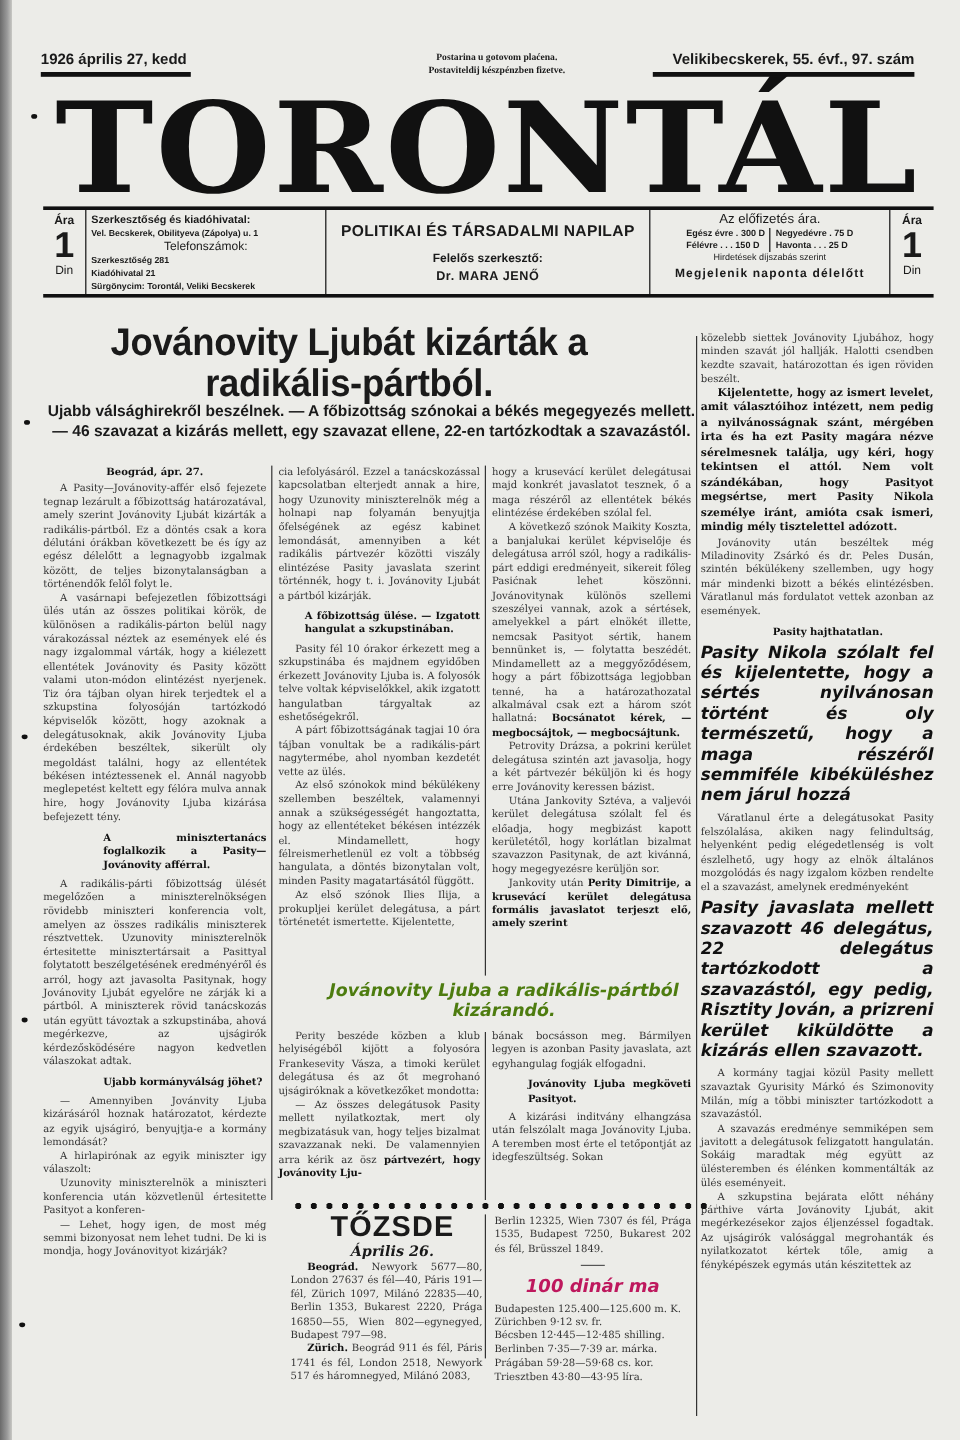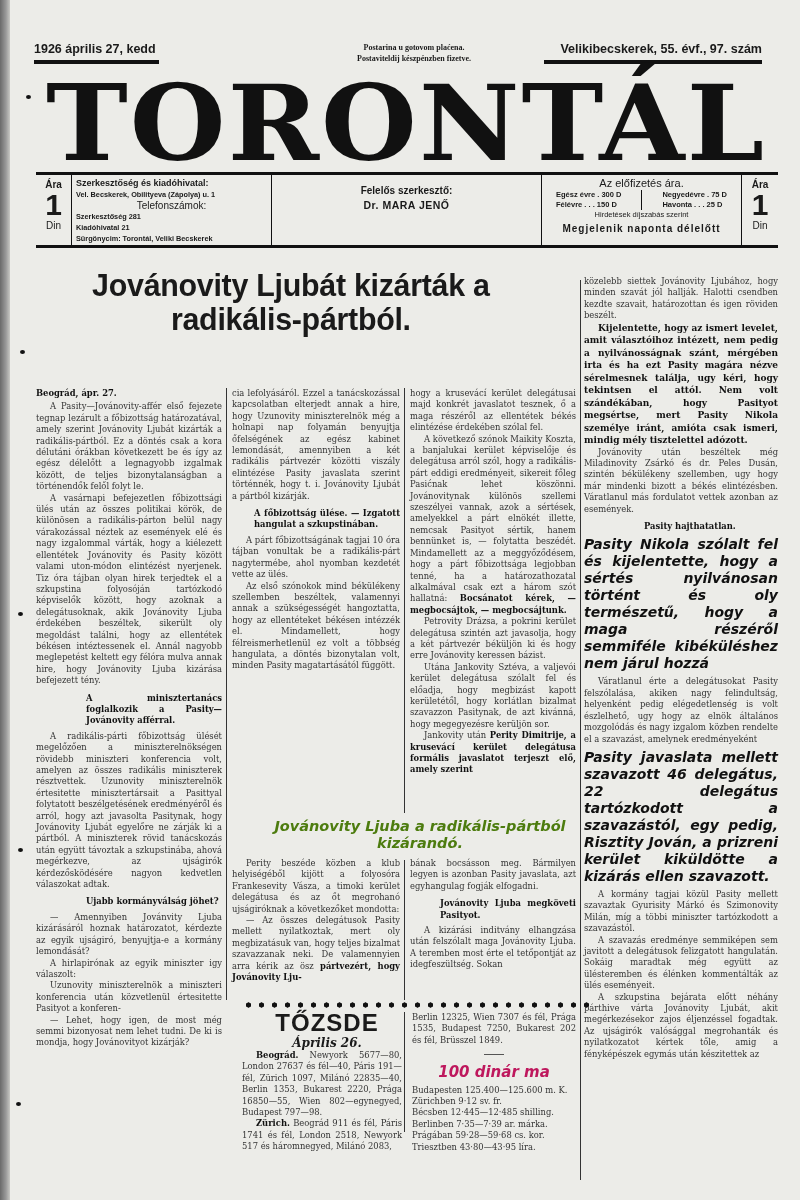--- a/index.html
+++ b/index.html
@@ -23,33 +23,33 @@
   .office{width:200px;padding:3px 4px;font-size:7.3px;font-family:"Liberation Sans",sans-serif;font-weight:bold;line-height:11px;}
   .office .t{font-size:9px;}
   .office .c{text-align:center;font-size:10px;font-weight:normal;}
   .office .row{display:flex;justify-content:space-between;flex-direction:column;}
   .mid{width:270px;text-align:center;font-family:"Liberation Sans",sans-serif;}
   .mid .sub{font-size:13px;font-weight:bold;margin-top:10px;letter-spacing:0.3px;}
   .mid .ed{font-size:10px;font-weight:bold;margin-top:10px;}
   .mid .name{font-size:10.5px;font-weight:bold;margin-top:3px;letter-spacing:0.5px;}
   .subs{width:200px;text-align:center;font-family:"Liberation Sans",sans-serif;font-size:7.5px;padding-top:3px;line-height:10px;}
   .subs .h{font-weight:normal;font-size:11px;}
-  .subs .grid{display:flex;justify-content:center;gap:20px;font-weight:bold;margin-top:2px;}
+  .subs .grid{display:flex;justify-content:center;gap:4px;font-weight:bold;margin-top:2px;}
   .subs .grid div{text-align:left;}
   .subs .sep{border-left:1px solid #111;}
   .subs .pub{font-weight:bold;font-size:10px;letter-spacing:1px;margin-top:4px;}
 
   .headline{position:absolute;left:10px;top:268px;width:545px;text-align:center;font-family:"Liberation Sans",sans-serif;font-weight:bold;font-size:32px;line-height:34px;letter-spacing:-0.3px;transform:scaleX(0.95);transform-origin:left;}
   .deck{position:absolute;left:10px;top:335px;width:555px;text-align:center;font-family:"Liberation Sans",sans-serif;font-weight:bold;font-size:13px;line-height:16px;}
 
   .col{position:absolute;font-size:8.4px;line-height:11.4px;text-align:justify;color:#333;}
   .col p{margin:0;text-indent:14px;}
   .col .sh{text-indent:0;font-weight:bold;color:#111;padding-left:50px;margin:6px 0 4px 0;}
   .col b{color:#111;}
-  .dateline{text-align:left;font-weight:bold;color:#111;margin-bottom:2px;}
+  .dateline{text-align:center;font-weight:bold;color:#111;margin-bottom:2px;}
   .rule{position:absolute;width:1px;background:#333;}
   .bigital{font-family:"DejaVu Sans",sans-serif;font-weight:bold;font-style:italic;font-size:14px;line-height:17px;color:#111;text-align:justify;margin:4px 0;}
   .crosshead{position:absolute;left:218px;top:818px;width:360px;text-align:center;font-family:"DejaVu Sans",sans-serif;font-weight:bold;font-style:italic;font-size:14.5px;line-height:17px;color:#4d7c0f;}
   .dots{position:absolute;left:220px;top:1000px;width:355px;height:10px;background-image:radial-gradient(circle,#111 2.4px,transparent 2.8px);background-size:13px 10px;}
   .tozsde{position:absolute;left:220px;top:1010px;width:170px;text-align:center;}
   .tozsde .t{font-family:"Liberation Sans",sans-serif;font-weight:bold;font-size:24px;letter-spacing:1px;line-height:26px;}
   .tozsde .d{font-weight:bold;font-style:italic;font-size:12px;}
   .dinar{font-family:"DejaVu Sans",sans-serif;font-weight:bold;font-style:italic;font-size:15px;text-align:center;margin:12px 0 6px 0;color:#be185d;}
   .smallrule{width:20px;height:1px;background:#555;margin:8px auto 0;}
   .plain p{text-indent:0;}
@@ -87,20 +87,21 @@
       <div class="t">Szerkesztőség és kiadóhivatal:</div>
       <div>Vel. Becskerek, Obilityeva (Zápolya) u. 1</div>
       <div class="c">Telefonszámok:</div>
       <div class="row">
         <span>Szerkesztőség 281</span>
         <span>Kiadóhivatal 21</span>
       </div>
       <div>Sürgönycim: Torontál, Veliki Becskerek</div>
     </div>
     <div class="mid">
+      <div class="sub">POLITIKAI ÉS TÁRSADALMI NAPILAP</div>
       <div class="ed">Felelős szerkesztő:</div>
       <div class="name">Dr. MARA JENŐ</div>
     </div>
     <div class="subs">
       <div class="h">Az előfizetés ára.</div>
       <div class="grid">
         <div>
             <div>Egész évre . 300 D</div>
             <div>Félévre . . . 150 D</div>
           </div>
@@ -114,20 +115,21 @@
       <div class="pub">Megjelenik naponta délelőtt</div>
     </div>
     <div class="price">
       <div class="a">Ára</div>
       <div class="n">1</div>
       <div class="d">Din</div>
     </div>
   </div>
 
   <div class="headline">Jovánovity Ljubát kizárták a radikális-pártból.</div>
+  <div class="deck">Ujabb válsághirekről beszélnek. — A főbizottság szónokai a békés megegyezés mellett. — 46 szavazat a kizárás mellett, egy szavazat ellene, 22-en tartózkodtak a szavazástól.</div>
 
   <div class="rule" style="left:204px;top:388px;height:612px"></div>
   <div class="rule" style="left:382px;top:388px;height:425px"></div>
   <div class="rule" style="left:382px;top:860px;height:140px"></div>
   <div class="rule" style="left:382px;top:1012px;height:120px"></div>
   <div class="rule" style="left:558px;top:280px;height:900px"></div>
 
   <div class="col" style="left:14px;top:388px;width:186px;">
     <div class="dateline">Beográd, ápr. 27.</div>
     <p>A Pasity—Jovánovity-affér első fejezete tegnap lezárult a főbizottság határozatával, amely szerint Jovánovity Ljubát kizárták a radikális-pártból. Ez a döntés csak a kora délutáni órákban következett be és így az egész délelőtt a legnagyobb izgalmak között, de teljes bizonytalanságban a történendők felől folyt le.</p>
@@ -137,22 +139,24 @@
     <p class="sh">Ujabb kormányválság jöhet?</p>
     <p>— Amennyiben Jovánvity Ljuba kizárásáról hoznak határozatot, kérdezte az egyik ujságiró, benyujtja-e a kormány lemondását?</p>
     <p>A hirlapirónak az egyik miniszter igy válaszolt:</p>
     <p>Uzunovity miniszterelnök a miniszteri konferencia után közvetlenül értesitette Pasityot a konferen-</p>
     <p>— Lehet, hogy igen, de most még semmi bizonyosat nem lehet tudni. De ki is mondja, hogy Jovánovityot kizárják?</p>
   </div>
 
   <div class="col" style="left:210px;top:388px;width:168px;">
     <p style="text-indent:0">cia lefolyásáról. Ezzel a tanácskozással kapcsolatban elterjedt annak a hire, hogy Uzunovity miniszterelnök még a holnapi nap folyamán benyujtja őfelségének az egész kabinet lemondását, amennyiben a két radikális pártvezér közötti viszály elintézése Pasity javaslata szerint történnék, hogy t. i. Jovánovity Ljubát a pártból kizárják.</p>
     <p class="sh" style="padding-left:22px">A főbizottság ülése. — Izgatott hangulat a szkupstinában.</p>
+    <p>Pasity fél 10 órakor érkezett meg a szkupstinába és majdnem egyidőben érkezett Jovánovity Ljuba is. A folyosók telve voltak képviselőkkel, akik izgatott hangulatban tárgyaltak az eshetőségekről.</p>
     <p>A párt főbizottságának tagjai 10 óra tájban vonultak be a radikális-párt nagytermébe, ahol nyomban kezdetét vette az ülés.</p>
     <p>Az első szónokok mind békülékeny szellemben beszéltek, valamennyi annak a szükségességét hangoztatta, hogy az ellentéteket békésen intézzék el. Mindamellett, hogy félreismerhetlenül ez volt a többség hangulata, a döntés bizonytalan volt, minden Pasity magatartásától függött.</p>
+    <p>Az első szónok Ilies Ilija, a prokupljei kerület delegátusa, a párt történetét ismertette. Kijelentette,</p>
   </div>
 
   <div class="col" style="left:388px;top:388px;width:166px;">
     <p style="text-indent:0">hogy a krusevácí kerület delegátusai majd konkrét javaslatot tesznek, ő a maga részéről az ellentétek békés elintézése érdekében szólal fel.</p>
     <p><span>A következő szónok Maikity Koszta, a banjalukai kerület képviselője és delegátusa arról szól, hogy a radikális-párt eddigi eredményeit, sikereit főleg Pasićnak lehet köszönni. Jovánovitynak különös szellemi szeszélyei vannak, azok a sértések, amelyekkel a párt elnökét illette, nemcsak Pasityot sértik, hanem bennünket is, — folytatta beszédét. Mindamellett az a meggyőződésem, hogy a párt főbizottsága legjobban tenné, ha a határozathozatal alkalmával csak ezt a három szót hallatná:</span> <b>Bocsánatot kérek, — megbocsájtok, — megbocsájtunk.</b></p>
     <p>Petrovity Drázsa, a pokrini kerület delegátusa szintén azt javasolja, hogy a két pártvezér béküljön ki és hogy erre Jovánovity keressen bázist.</p>
     <p>Utána Jankovity Sztéva, a valjevói kerület delegátusa szólalt fel és előadja, hogy megbizást kapott kerületétől, hogy korlátlan bizalmat szavazzon Pasitynak, de azt kivánná, hogy megegyezésre kerüljön sor.</p>
     <p><span>Jankovity után</span> <b>Perity Dimitrije, a krusevácí kerület delegátusa formális javaslatot terjeszt elő, amely szerint</b></p>
   </div>
 

